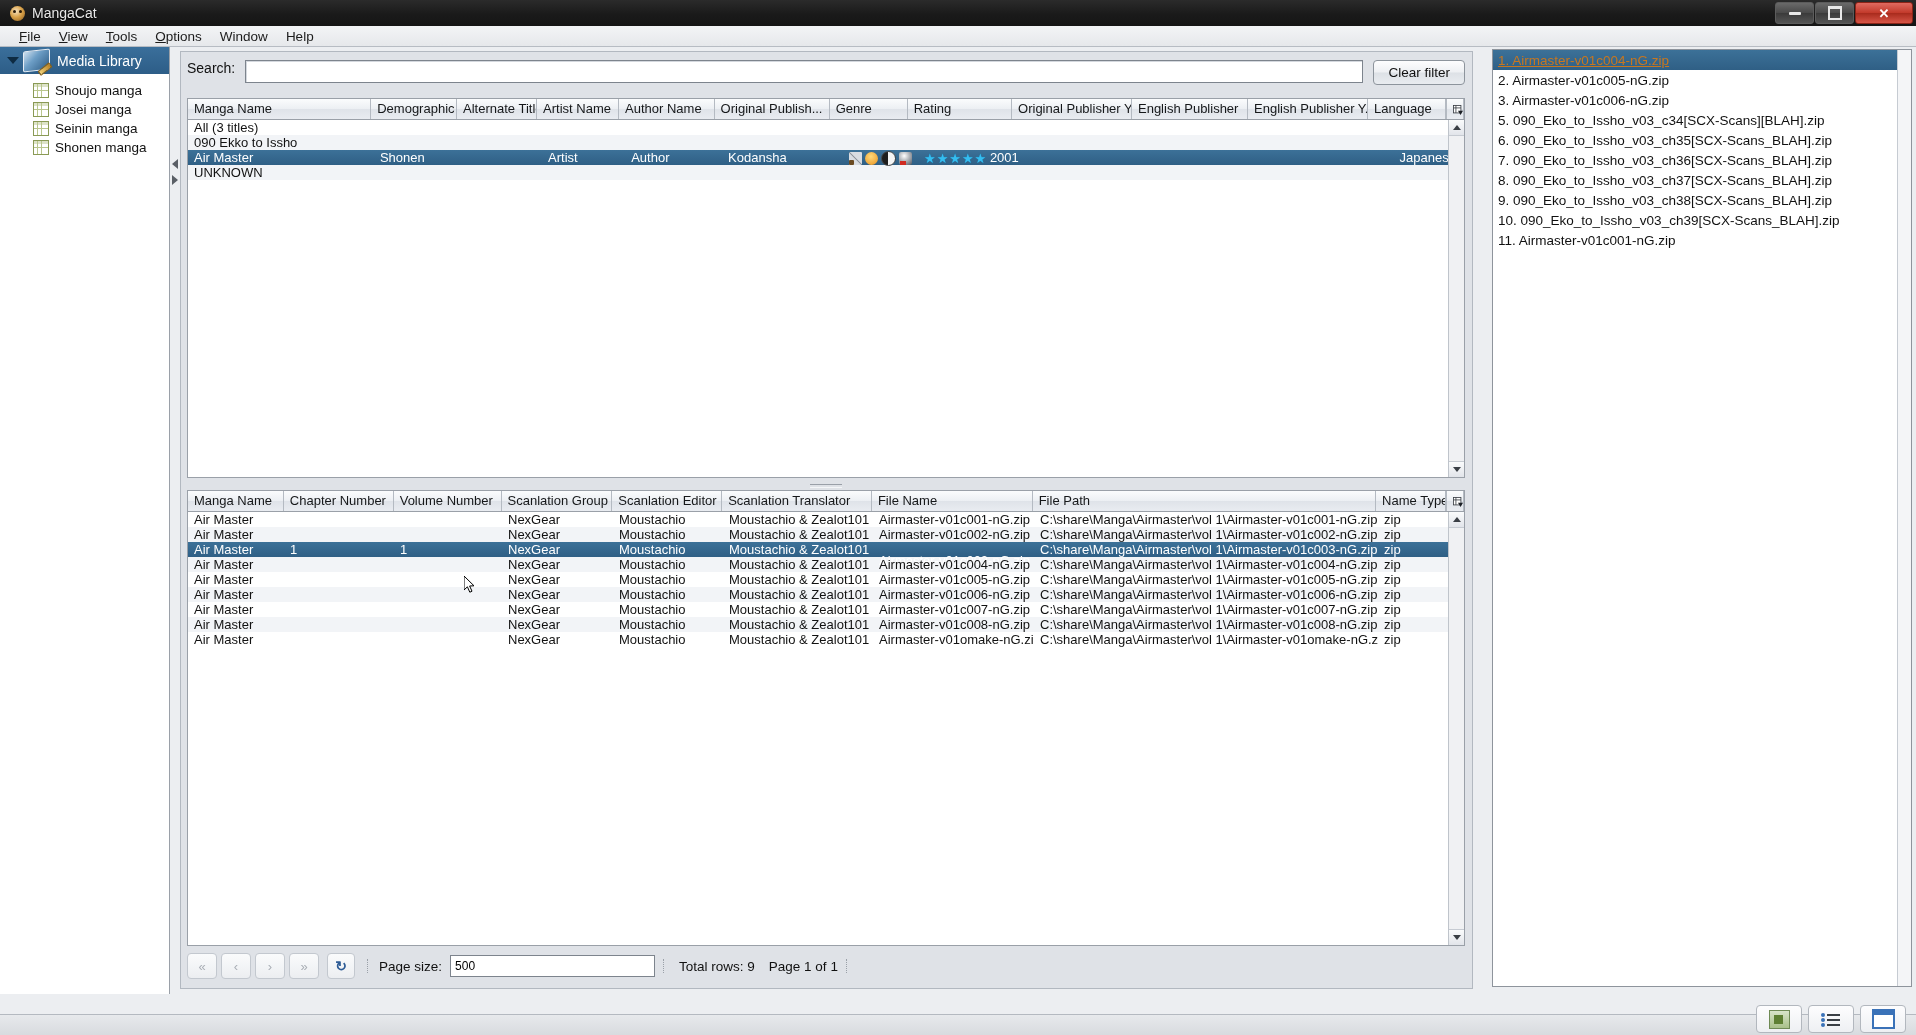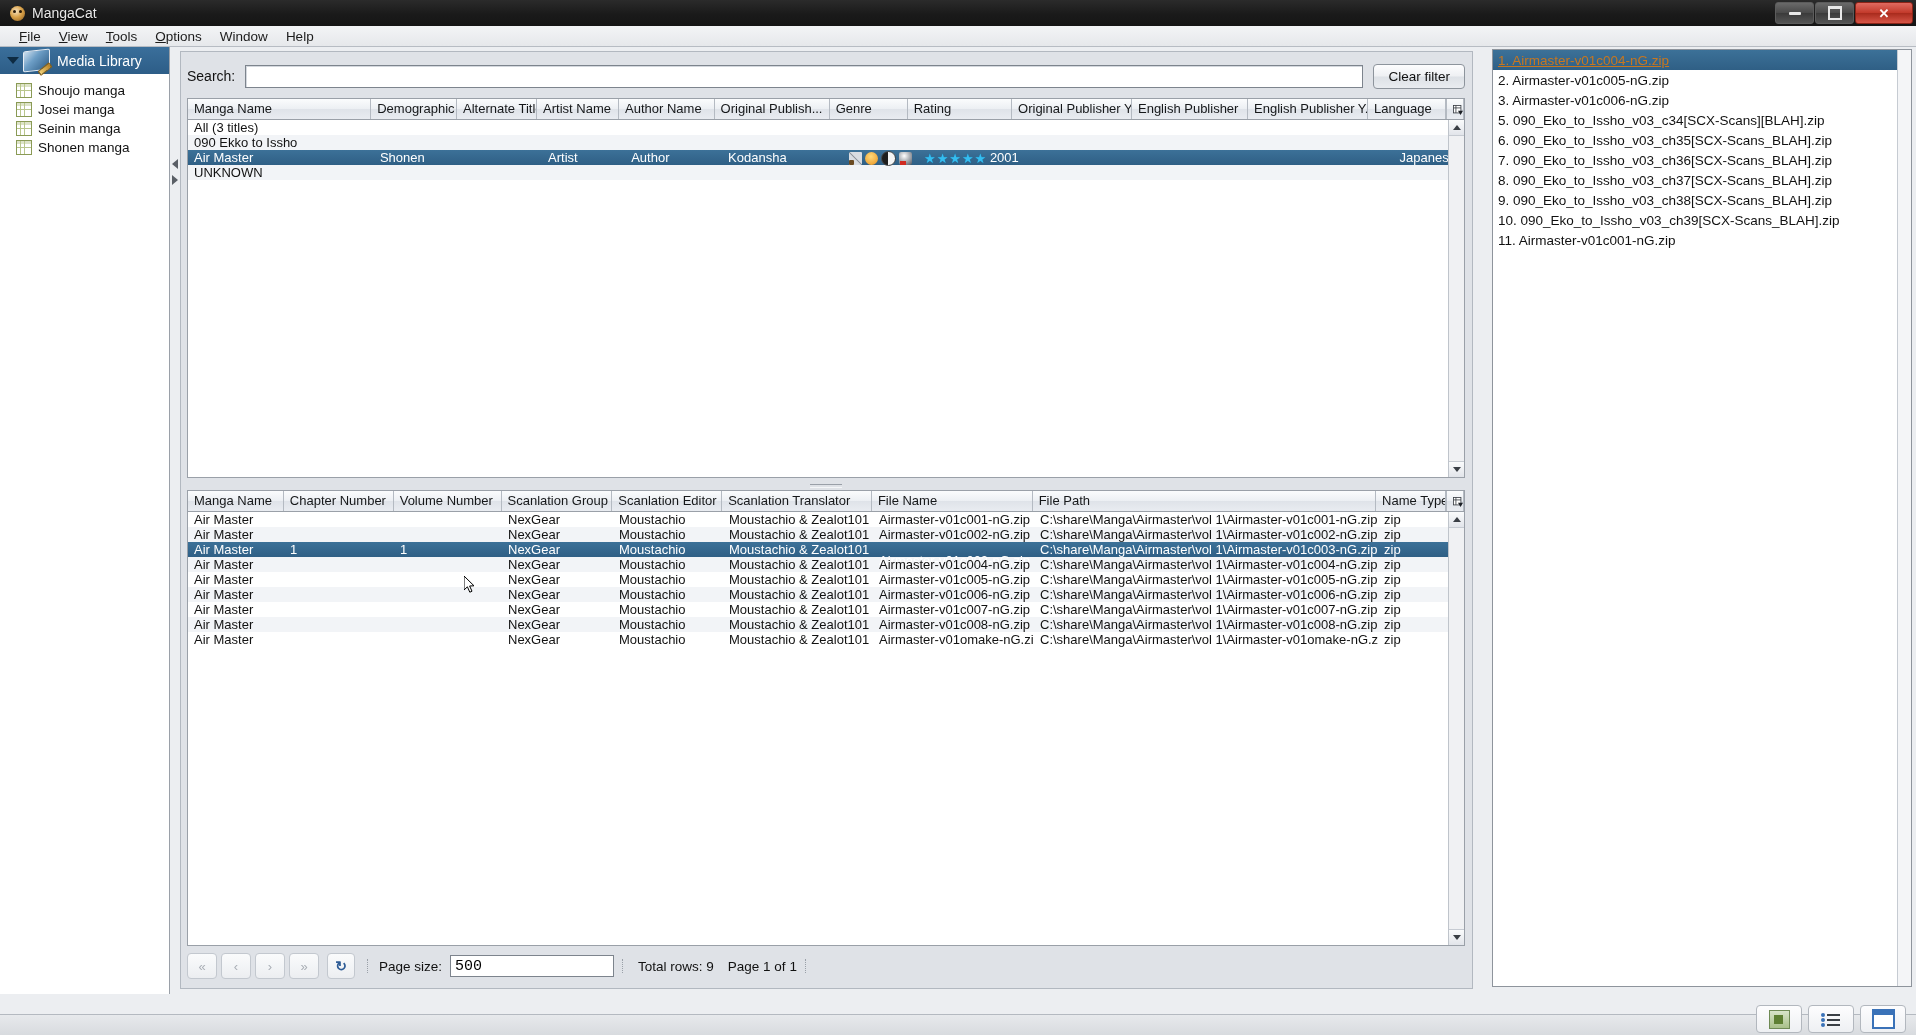--- a/index.html
+++ b/index.html
@@ -72,21 +72,21 @@
   .lib-ico{
     width:25px;height:19px;margin-right:7px;position:relative;flex:none;
     background:linear-gradient(135deg,#cfe0ef 0%,#6d9ec6 40%,#2f5d86 100%);
     border:1px solid #e8eef5;transform:skewY(-6deg);border-radius:2px;
   }
   .lib-ico:after{
     content:"";position:absolute;right:-3px;bottom:-3px;width:12px;height:4px;
     background:linear-gradient(to right,#f3d37a,#b8801f);transform:rotate(-35deg);
     border:1px solid #8a6115;border-radius:1px;
   }
-  .tree-child{height:16px;display:flex;align-items:center;padding-left:16px;font-size:13.5px;color:#111;}
+  .tree-child{height:16px;display:flex;align-items:center;padding-left:33px;font-size:13.5px;color:#111;}
   .grid-ico{
     width:14px;height:13px;margin-right:6px;flex:none;
     background:#ffffff;border:1px solid #8a9a55;
     background-image:
       linear-gradient(to right,transparent 3px,#b9c68d 3px,#b9c68d 4px,transparent 4px,transparent 7px,#b9c68d 7px,#b9c68d 8px,transparent 8px),
       linear-gradient(to bottom,#dde3c8 0px,#dde3c8 3px,transparent 3px,transparent 6px,#b9c68d 6px,#b9c68d 7px,transparent 7px);
   }
 
   
   .center{
@@ -99,21 +99,21 @@
   .grip-arrow{position:absolute;left:1px;width:0;height:0;}
   .grip-up{top:112px;border-top:5px solid transparent;border-bottom:5px solid transparent;border-right:6px solid #5a5f66;}
   .grip-dn{top:128px;border-top:5px solid transparent;border-bottom:5px solid transparent;border-left:6px solid #5a5f66;}
 
   .panel{
     position:absolute;left:9px;top:4px;width:1293px;height:938px;
     background:#dfe2e7;border:1px solid #b2b8c0;box-sizing:border-box;
   }
 
   .searchrow{
-    position:absolute;left:6px;top:8px;width:1278px;height:32px;display:flex;align-items:center;
+    position:absolute;left:6px;top:8px;width:1278px;height:32px;display:flex;align-items:flex-start;
   }
   .search-label{font-size:14px;color:#111;margin-right:10px;}
   .search-input{
     flex:1;height:23px;border:1px solid #7d848d;background:#fff;
     box-shadow:inset 1px 1px 0 #d4d8de;font-size:13px;padding:0 4px;box-sizing:border-box;
     font-family:"Liberation Sans",sans-serif;
   }
   .clearbtn{
     margin-left:10px;height:25px;padding:0 14px;border:1px solid #8d949c;border-radius:4px;
     background:linear-gradient(to bottom,#fdfdfe 0%,#eef0f3 48%,#dde1e6 52%,#e9ecf0 100%);
@@ -188,22 +188,22 @@
     display:flex;align-items:center;justify-content:center;color:#a9aeb5;font-size:13px;
   }
   .refresh-btn{
     width:26px;height:24px;margin-right:4px;margin-left:4px;border:1px solid #c3c8cf;border-radius:4px;
     background:linear-gradient(to bottom,#fafbfc,#eceef1);
     display:flex;align-items:center;justify-content:center;color:#2e5c96;font-size:14px;font-weight:bold;
   }
   .sep-dots{width:3px;height:14px;margin:0 8px;border-left:1px dotted #9aa0a8;}
   .pg-label{font-size:13.5px;color:#111;margin-right:8px;}
   .pg-input{
-    width:164px;height:22px;border:1px solid #7d848d;background:#fff;font-size:15px;
-    padding:0 4px;box-sizing:border-box;font-family:Liberation Mono, monospace;
+    width:205px;height:22px;border:1px solid #7d848d;background:#fff;font-size:12px;
+    padding:0 4px;box-sizing:border-box;font-family:Liberation Sans, sans-serif;
   }
   .pg-status{font-size:13.5px;color:#111;margin-left:4px;}
 
   
   .rightpanel{
     position:absolute;left:1487px;top:0;width:429px;height:947px;
     background:#eceef1;
   }
   .rp-list{
     position:absolute;left:5px;top:2px;width:420px;height:938px;

